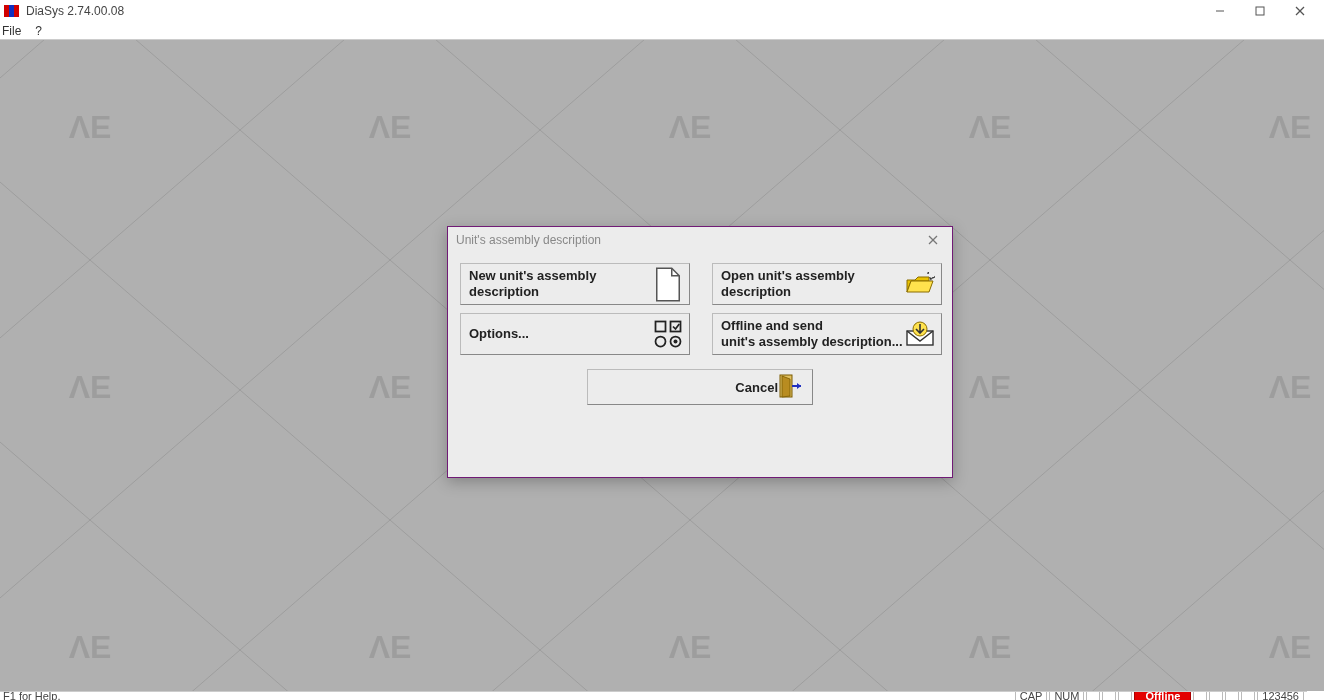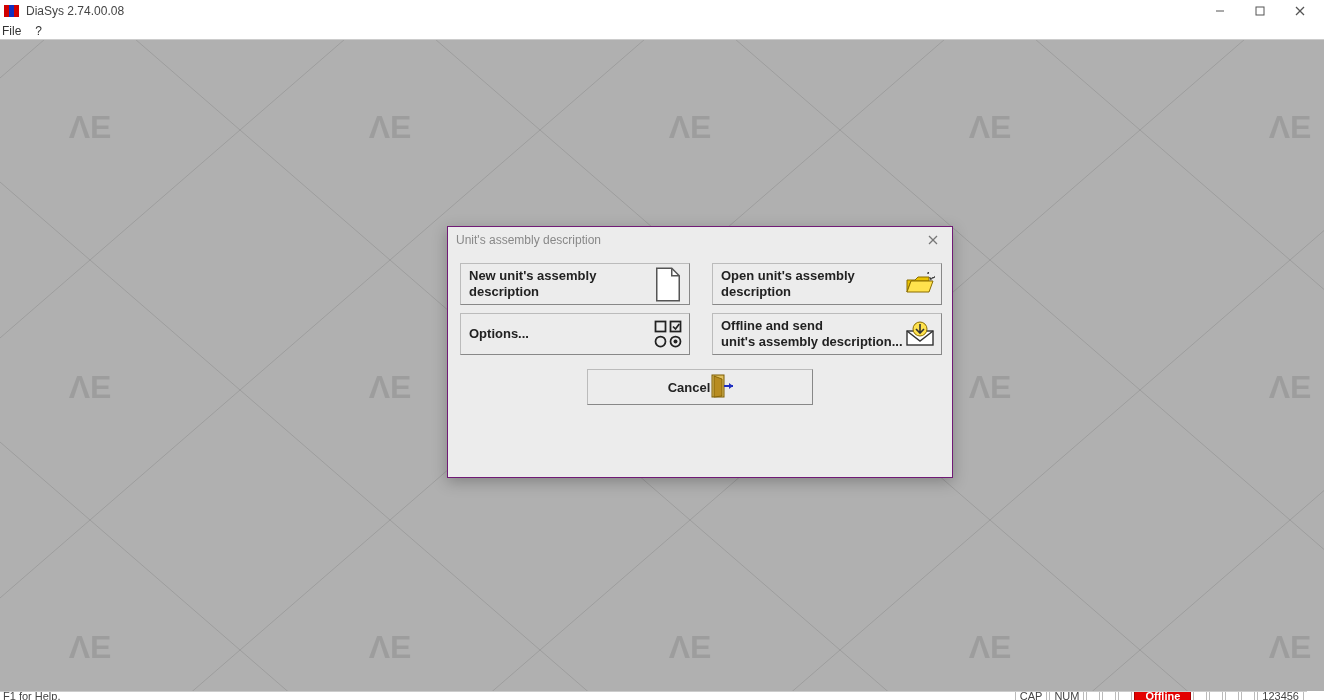--- a/index.html
+++ b/index.html
@@ -55,21 +55,21 @@
     display:flex; align-items:center; justify-content:space-between;
     padding: 0 6px 0 8px; text-align:left; cursor: default; font-size: 13px; color:#222;
   }
   .big-btn .lbl { line-height: 1.2; }
   .big-btn .ico { width: 30px; height: 30px; display:flex; align-items:center; justify-content:center; }
   
   .cancel-row { display:flex; justify-content:center; margin-top: 14px; }
   .cancel-btn {
     width: 226px; height: 36px; background:#ececec; border:1px solid #bbb;
     border-right:1px solid #888; border-bottom:1px solid #888;
-    display:flex; align-items:center; justify-content:center; padding: 0 8px 0 12px;
+    display:flex; align-items:center; justify-content:flex-end; padding: 0 8px 0 12px;
     font-size: 13px; color:#222;
   }
   
   .statusbar {
     position: absolute; bottom: 0; left:0; right:17px; height: 9px;
     background:#fff; border-top:1px solid #ccc; display:flex; align-items:center;
     font-size: 11px; color:#444; padding: 0 3px; overflow: hidden;
   }
   .statusbar .hint { flex:1; white-space:nowrap; }
   .status-panels { display:flex; gap:2px; }

